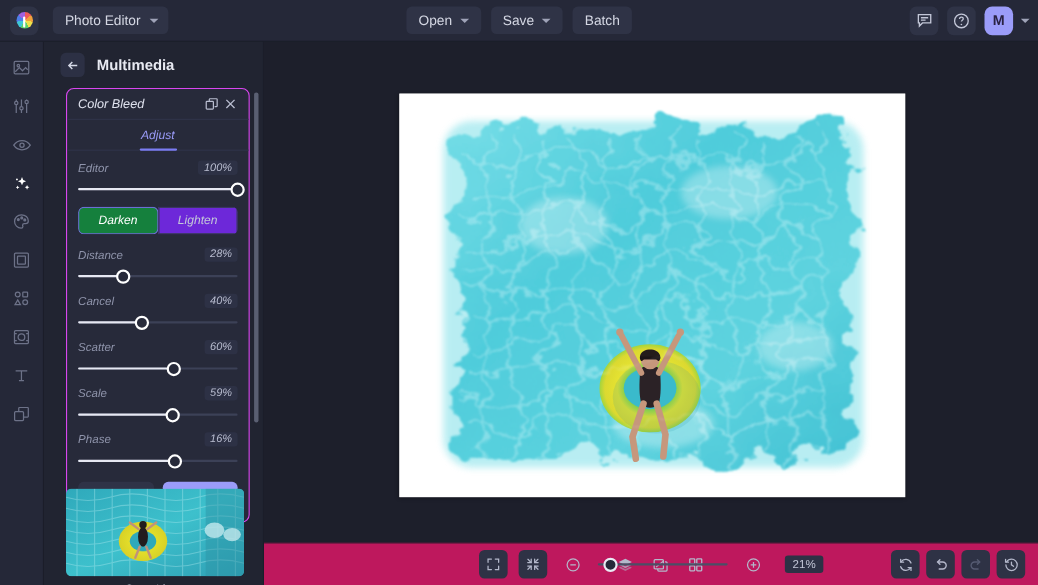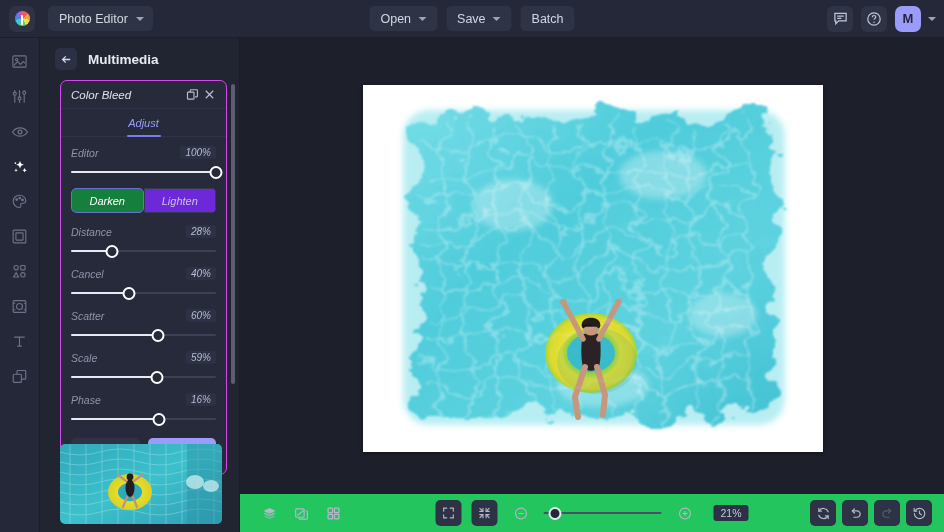--- a/index.html
+++ b/index.html
@@ -198,22 +198,22 @@
   }
   .canvas {
     position: absolute; left: 123px; top: 47px; width: 460px; height: 367px;
     background: #ffffff; box-shadow: 0 1px 4px rgba(0,0,0,.45);
     overflow: hidden;
   }
 
   
   .bottombar {
     position: absolute; left: 240px; top: 493px; width: 704px; height: 39px;
-    background: #22c55e; border-top: 1px solid #1b1d29;
-    display: flex; align-items: center;
+    background: #be185d; border-top: 1px solid #1b1d29;
+    display: flex; align-items: center; justify-content: center;
   }
   .bb-left { display: flex; gap: 6px; margin-left: 16px; }
   .bb-center {
     position: absolute; left: 50%; transform: translateX(-50%);
     display: flex; align-items: center; gap: 10px;
   }
   .bb-right { position: absolute; right: 12px; display: flex; gap: 6px; }
   .bbtn {
     width: 26px; height: 26px; border-radius: 5px; background: #2e3245;
     display: flex; align-items: center; justify-content: center;

